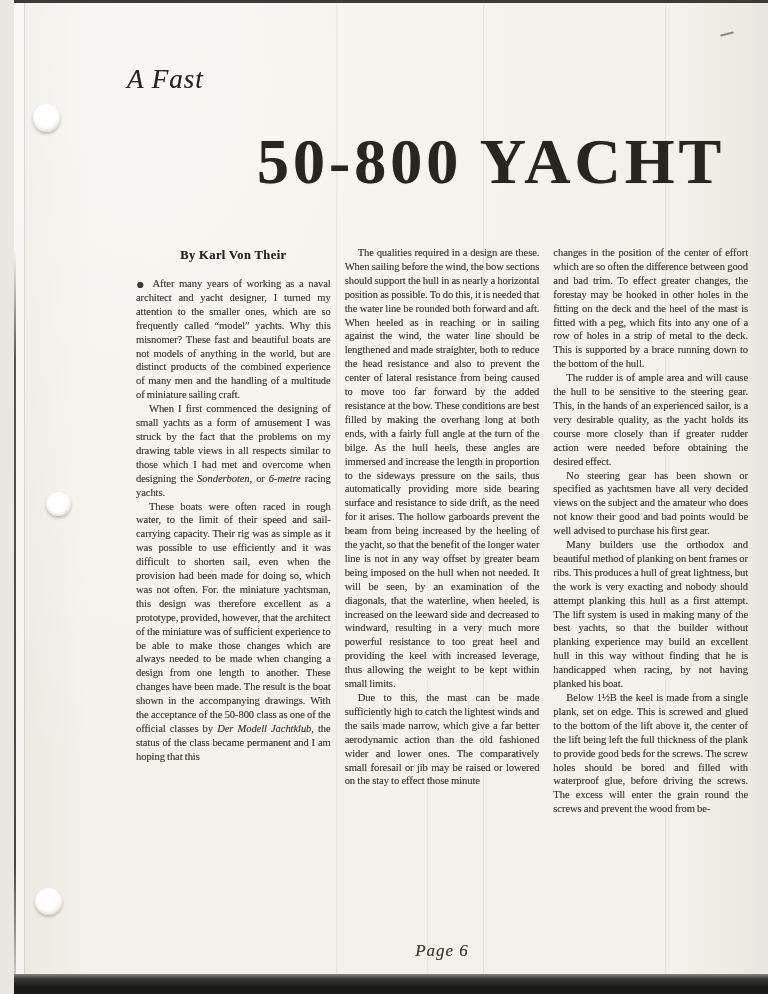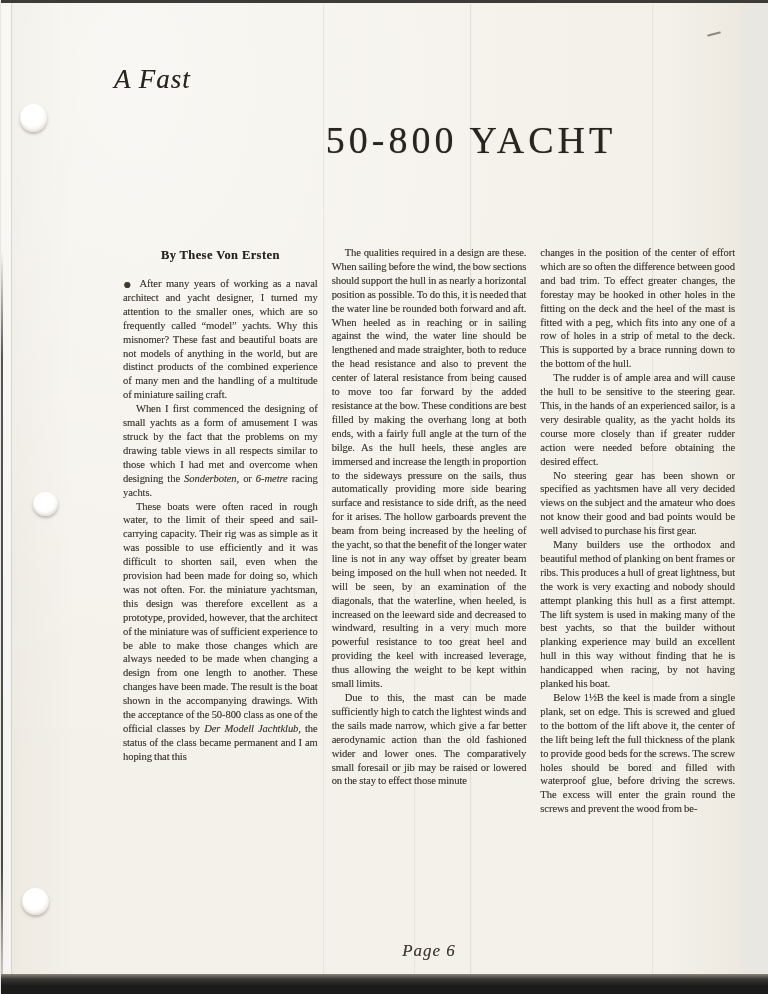--- a/index.html
+++ b/index.html
@@ -8,21 +8,21 @@
     --ink_dark:#28251f;
     --edge:#1b1b19;
   }
   *{box-sizing:border-box;}
   html,body{margin:0;padding:0;}
   body{
     width:768px;height:994px;overflow:hidden;
     background:#e9e7e1;
     font-family:"Liberation Serif", serif;
   }
-  .scan{position:absolute;left:1px;top:0;width:740px;height:994px;background:var(--paper);}
+  .scan{position:absolute;left:14px;top:0;width:740px;height:994px;background:var(--paper);}
   .paper{
     position:absolute;inset:0;
     background:
       radial-gradient(ellipse at 18% 8%, rgba(255,255,255,0.45), rgba(255,255,255,0) 55%),
       linear-gradient(90deg, rgba(226,222,212,0.45), rgba(0,0,0,0) 10%, rgba(0,0,0,0) 90%, rgba(224,220,209,0.4)),
       var(--paper);
   }
   
   .edge-top{position:absolute;left:0;top:0;width:768px;height:3px;background:#3c3b38;}
   .edge-bottom{position:absolute;left:0;top:974px;width:768px;height:20px;
@@ -44,22 +44,22 @@
   .hole.h1{left:19px;top:104px;width:27px;height:28px;}
   .hole.h2{left:32px;top:492px;width:25px;height:24px;}
   .hole.h3{left:21px;top:888px;width:27px;height:27px;}
   .pen-mark{position:absolute;left:706px;top:33px;width:14px;height:2px;
     background:rgba(62,58,50,0.55);transform:rotate(-14deg);border-radius:1px;}
   
   .kicker{position:absolute;left:113px;top:64px;
     font-style:italic;font-size:27px;letter-spacing:1px;color:var(--ink_dark);
     text-shadow:0 0 0.6px rgba(50,46,38,0.5);}
   .title{position:absolute;left:470px;top:118px;transform:translateX(-50%);
-    margin:0;font-weight:normal;white-space:nowrap;
-    font-size:38px;letter-spacing:4px;color:var(--ink_dark);
+    margin:7px;font-weight:bold;white-space:nowrap;
+    font-size:64px;letter-spacing:4px;color:var(--ink_dark);
     text-shadow:0 0 0.8px rgba(40,37,31,0.55);}
   
   .cols{position:absolute;left:122px;top:246px;width:612px;height:730px;overflow:hidden;
     display:grid;grid-template-columns:1fr 1fr 1fr;column-gap:14px;
     color:var(--ink);}
   .byline{font-size:12.5px;font-weight:bold;text-align:center;letter-spacing:0.4px;
     color:var(--ink_dark);margin:2px 0 14px 0;text-shadow:0 0 0.5px rgba(50,46,38,0.5);}
   .intro{font-size:14px;line-height:21.5px;font-weight:bold;font-style:italic;
     text-align:justify;text-indent:14px;word-spacing:1.5px;color:#312e27;
     margin:0 0 13px 0;text-shadow:0 0 0.5px rgba(49,46,39,0.45);}
@@ -89,21 +89,21 @@
   <div class="hole h1"></div>
   <div class="hole h2"></div>
   <div class="hole h3"></div>
   <div class="pen-mark"></div>
 
   <div class="kicker">A Fast</div>
   <h1 class="title">50-800 YACHT</h1>
 
   <div class="cols">
     <div class="col">
-      <div class="byline">By These Von Ersten</div>
+      <div class="byline">By Karl Von Their</div>
       <div class="paras">
           <p class=""><span class="bullet">● </span><span>After many years of working as a naval architect and yacht designer, I turned my attention to the smaller ones, which are so frequently called “model” yachts. Why this misnomer? These fast and beautiful boats are not models of anything in the world, but are distinct products of the combined experience of many men and the handling of a multitude of miniature sailing craft.</span></p>
           <p class="indent"><span>When I first commenced the designing of small yachts as a form of amusement I was struck by the fact that the problems on my drawing table views in all respects similar to those which I had met and overcome when designing the </span><span class="it">Sonderboten,</span><span> or </span><span class="it">6-metre</span><span> racing yachts.</span></p>
           <p class="indent"><span>These boats were often raced in rough water, to the limit of their speed and sail-carrying capacity. Their rig was as simple as it was possible to use efficiently and it was difficult to shorten sail, even when the provision had been made for doing so, which was not often. For. the miniature yachtsman, this design was therefore excellent as a prototype, provided, however, that the architect of the miniature was of sufficient experience to be able to make those changes which are always needed to be made when changing a design from one length to another. These changes have been made. The result is the boat shown in the accompanying drawings. With the acceptance of the 50-800 class as one of the official classes by </span><span class="it">Der Modell Jachtklub,</span><span> the status of the class became permanent and I am hoping that this</span></p>
         </div>
     </div>
     <div class="col">
       <div class="paras">
           <p class="indent"><span>The qualities required in a design are these. When sailing before the wind, the bow sections should support the hull in as nearly a horizontal position as possible. To do this, it is needed that the water line be rounded both forward and aft. When heeled as in reaching or in sailing against the wind, the water line should be lengthened and made straighter, both to reduce the head resistance and also to prevent the center of lateral resistance from being caused to move too far forward by the added resistance at the bow. These conditions are best filled by making the overhang long at both ends, with a fairly full angle at the turn of the bilge. As the hull heels, these angles are immersed and increase the length in proportion to the sideways pressure on the sails, thus automatically providing more side bearing surface and resistance to side drift, as the need for it arises. The hollow garboards prevent the beam from being increased by the heeling of the yacht, so that the benefit of the longer water line is not in any way offset by greater beam being imposed on the hull when not needed. It will be seen, by an examination of the diagonals, that the waterline, when heeled, is increased on the leeward side and decreased to windward, resulting in a very much more powerful resistance to too great heel and providing the keel with increased leverage, thus allowing the weight to be kept within small limits.</span></p>
           <p class="indent"><span>Due to this, the mast can be made sufficiently high to catch the lightest winds and the sails made narrow, which give a far better aerodynamic action than the old fashioned wider and lower ones. The comparatively small foresail or jib may be raised or lowered on the stay to effect those minute</span></p>

